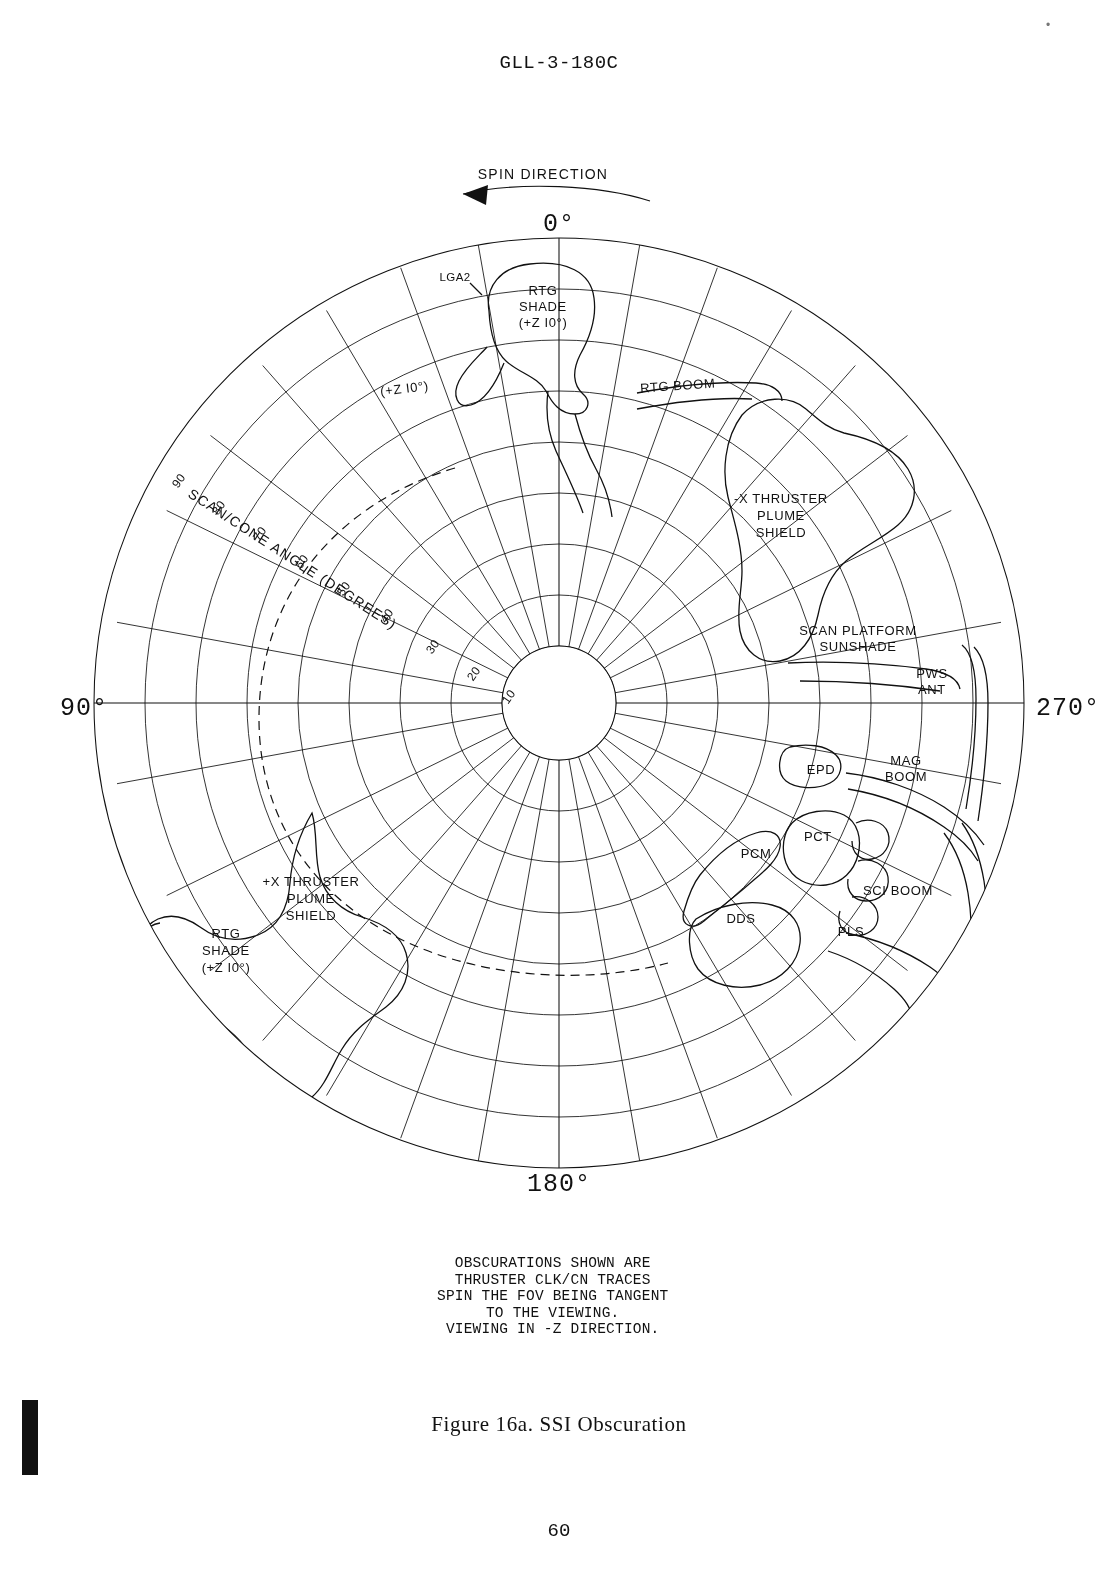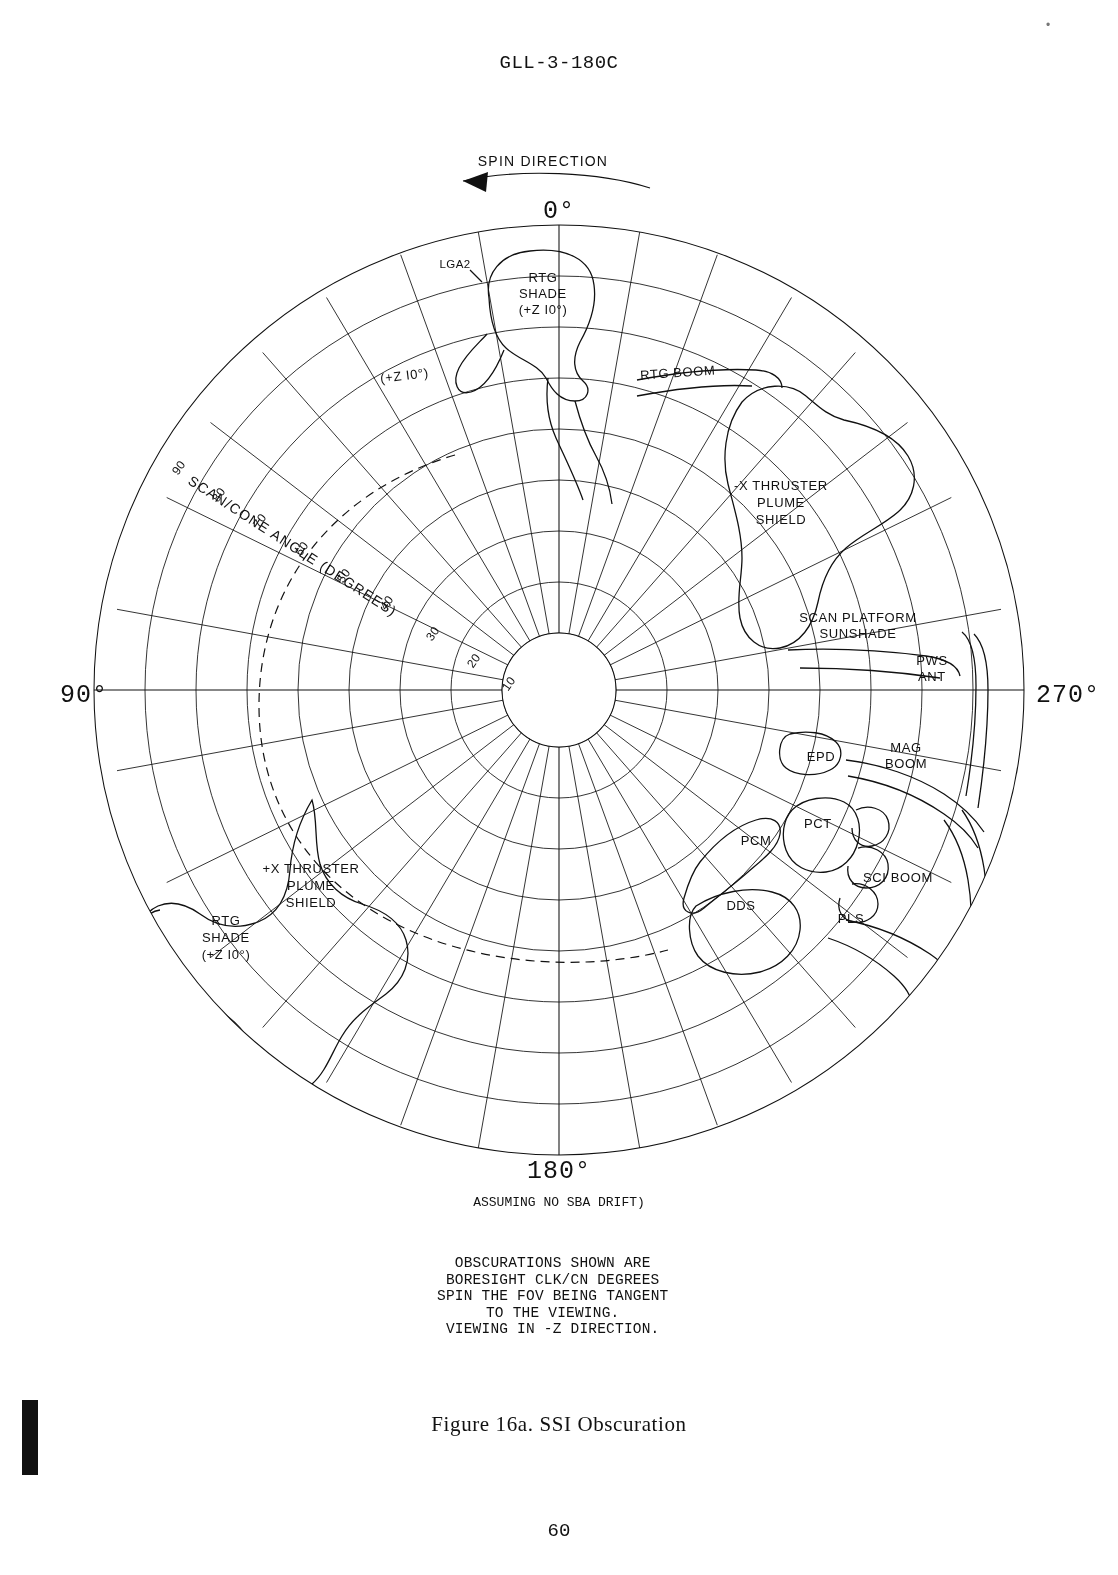--- a/index.html
+++ b/index.html
@@ -28,21 +28,21 @@
   }
   .speck {
     position: absolute;
     top: 18px;
     left: 1046px;
     font-size: 12px;
     color: #777;
   }
   .figure-wrap {
     position: absolute;
-    top: 120px;
+    top: 133px;
     left: 0;
     width: 1118px;
     height: 1200px;
   }
   svg.polar { display: block; }
 
   .cap {
     position: absolute;
     width: 1118px;
     text-align: center;
@@ -295,26 +295,25 @@
 
   <g>
     <text class="lbl" x="226" y="805" text-anchor="middle">RTG</text>
     <text class="lbl" x="226" y="822" text-anchor="middle">SHADE</text>
     <text class="lbl" x="226" y="839" text-anchor="middle">(+Z I0°)</text>
   </g>
 </svg>
 </div>
 
 <div class="cap sba-note">
-  <div>ASSUMING NO SBA DRIFT)</div>
 </div>
 
 <div class="obs-note">
   <div>OBSCURATIONS SHOWN ARE</div>
-  <div>BORESIGHT CLK/CN DEGREES</div>
+  <div>THRUSTER CLK/CN TRACES</div>
   <div>SPIN THE FOV BEING TANGENT</div>
   <div>TO THE VIEWING.</div>
   <div>VIEWING IN -Z DIRECTION.</div>
 </div>
 
 <div class="black-bar"></div>
 <div class="figure-caption">Figure 16a.  SSI Obscuration</div>
 <div class="page-num">60</div>
 
 </body></html>

